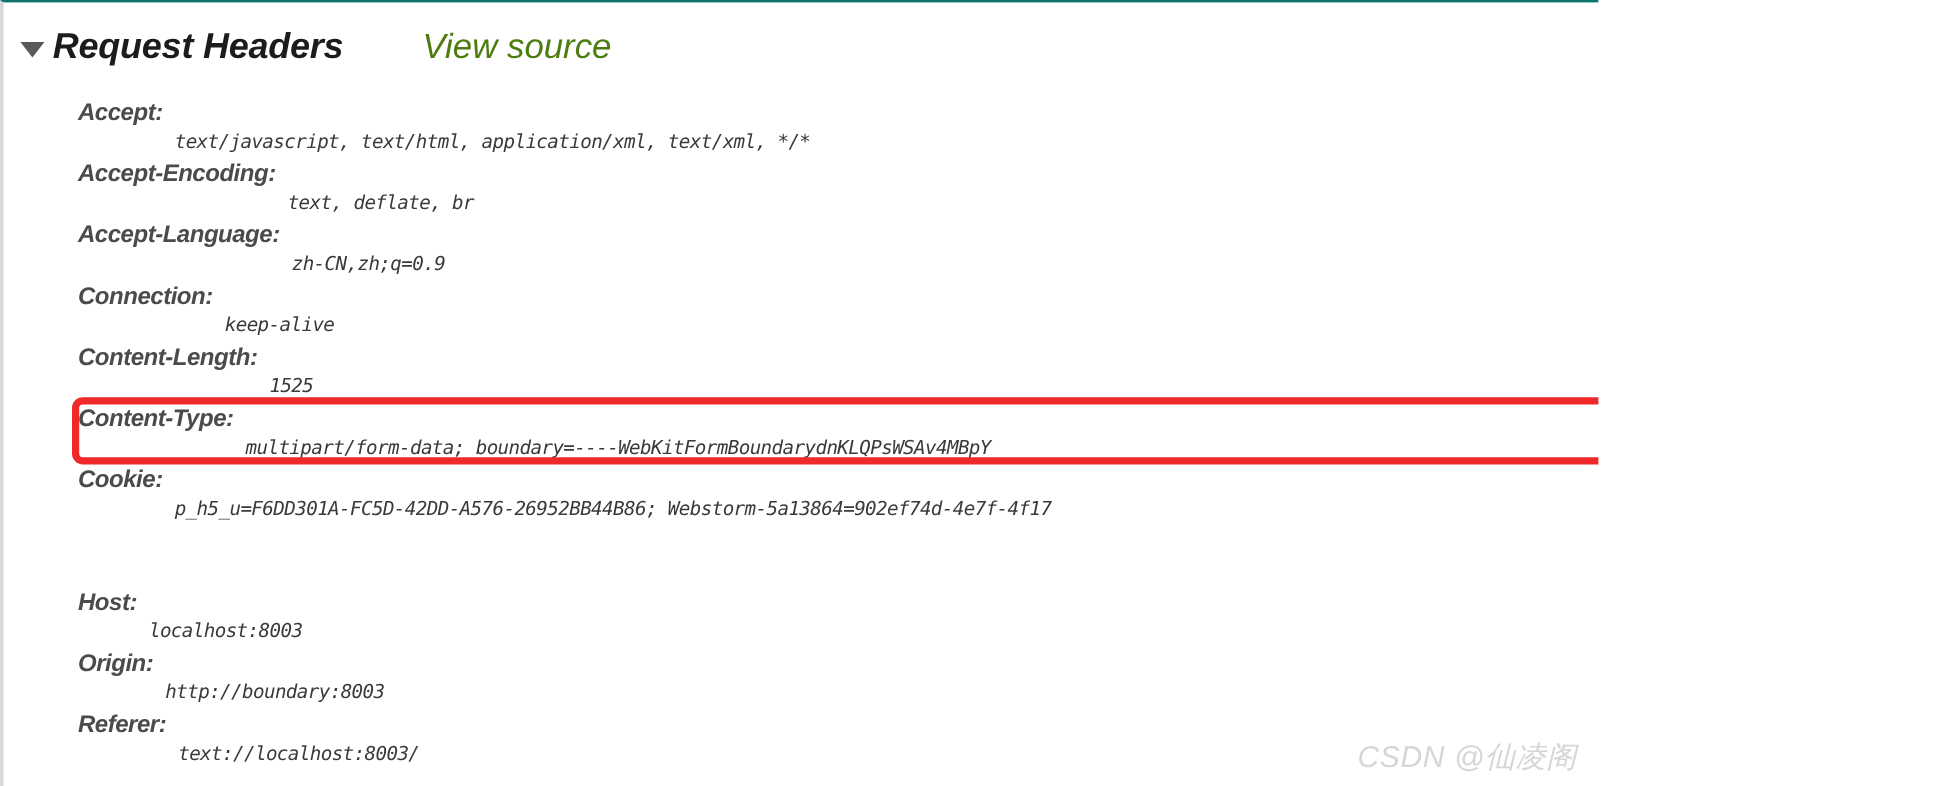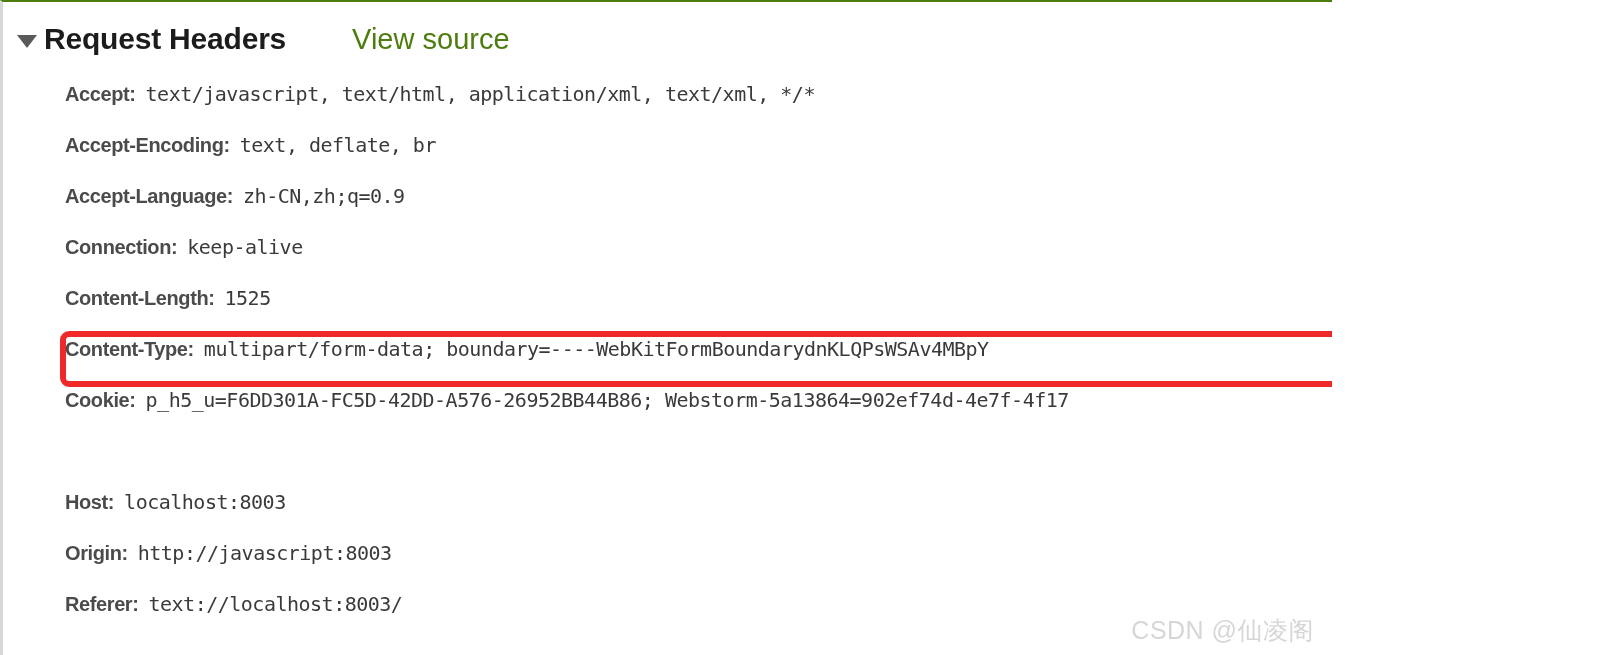--- a/index.html
+++ b/index.html
@@ -14,22 +14,23 @@
     font-family: "Liberation Sans", sans-serif;
   }
 
   #panel {
     position: relative;
     width: 1332px;
     height: 655px;
     background: #ffffff;
     box-sizing: border-box;
     border-left: 3px solid #d8d8d8;
-    border-top: 2px solid #4d7c0f;
+    border-top: 2px solid #0f766e;
     overflow: hidden;
+    font-style: italic;
   }
 
   
   #section-header {
     position: absolute;
     left: 14px;
     top: 16px;
     height: 42px;
     display: flex;
     align-items: center;
@@ -81,26 +82,27 @@
     font-family: "Liberation Sans", sans-serif;
     font-weight: bold;
     font-size: 20px;
     color: #4b4b4b;
     letter-spacing: -0.4px;
     line-height: 40px;
     flex: none;
   }
   .hdr-value {
     font-family: "DejaVu Sans Mono", monospace;
-    font-size: 20px;
+    font-size: 16px;
     color: #3a3a3a;
     line-height: 40px;
     letter-spacing: -0.5px;
     margin-left: 10px;
     flex: none;
+    margin-top: 24px;
   }
   .cookie-wrap {
     height: 102px;
   }
   .cookie-line2 {
     position: absolute;
     left: 0px;
     top: 50px;
     font-family: "DejaVu Sans Mono", monospace;
     font-size: 26px;
@@ -185,21 +187,21 @@
       <span class="hdr-value">p_h5_u=F6DD301A-FC5D-42DD-A576-26952BB44B86; Webstorm-5a13864=902ef74d-4e7f-4f17</span>
     </div>
 
     <div class="header-row">
       <span class="hdr-name">Host:</span>
       <span class="hdr-value">localhost:8003</span>
     </div>
 
     <div class="header-row">
       <span class="hdr-name">Origin:</span>
-      <span class="hdr-value">http://javascript:8003</span>
+      <span class="hdr-value">http://boundary:8003</span>
     </div>
 
     <div class="header-row">
       <span class="hdr-name">Referer:</span>
       <span class="hdr-value">text://localhost:8003/</span>
     </div>
 
   </div>
 
   <div id="highlight-box"></div>

